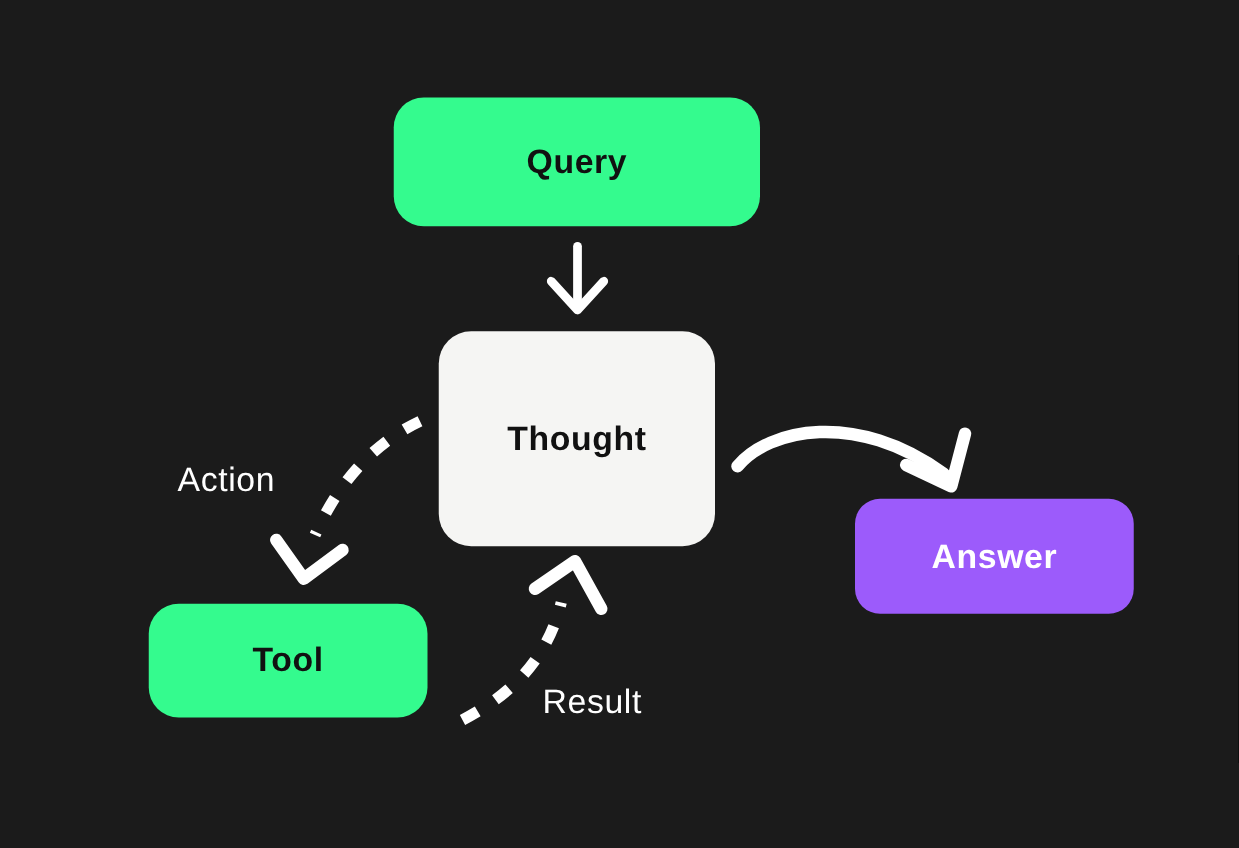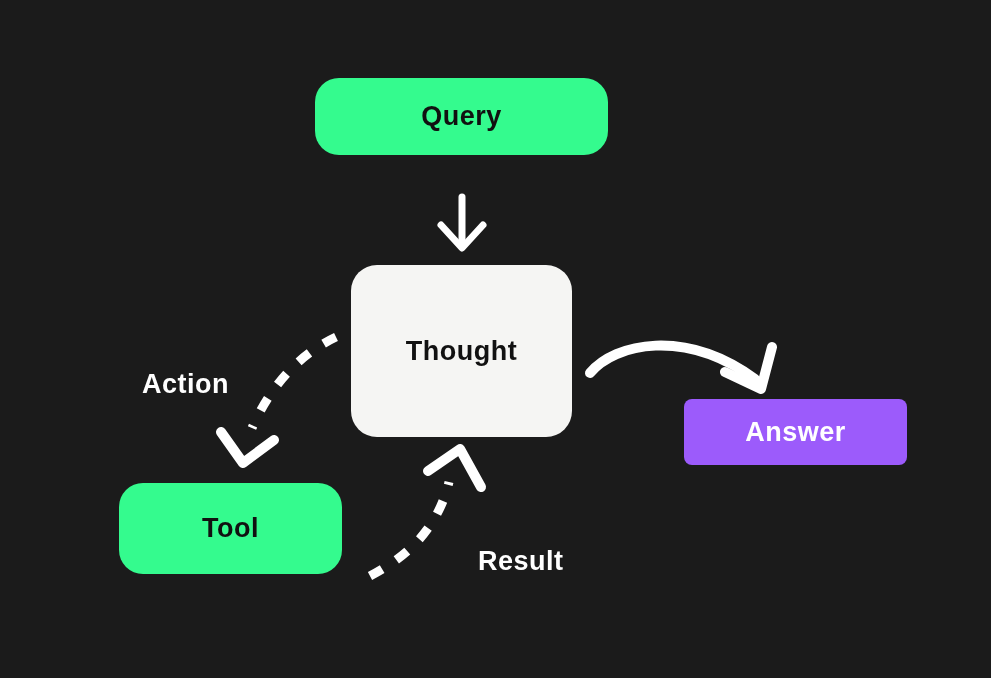--- a/index.html
+++ b/index.html
@@ -29,53 +29,53 @@
   .node {
     position: absolute;
     display: flex;
     align-items: center;
     justify-content: center;
     font-weight: 700;
     font-size: 27px;
     letter-spacing: 0.5px;
   }
   .node-query {
-    left: 315px; top: 78px; width: 293px; height: 77px;
+    left: 315px; top: 78px; width: 293px; height: 103px;
     background: var(--node-green, #34FB8E);
     border-radius: 24px;
     color: var(--text-dark, #111111);
   }
   .node-thought {
     left: 351px; top: 265px; width: 221px; height: 172px;
     background: var(--node-white, #F5F5F3);
     border-radius: 26px;
     color: var(--text-dark, #111111);
   }
   .node-tool {
     left: 119px; top: 483px; width: 223px; height: 91px;
     background: var(--node-green, #34FB8E);
     border-radius: 24px;
     color: var(--text-dark, #111111);
   }
   .node-answer {
-    left: 684px; top: 399px; width: 223px; height: 66px;
+    left: 684px; top: 399px; width: 223px; height: 92px;
     background: var(--node-purple, #9C5BFB);
-    border-radius: 8px;
+    border-radius: 20px;
     color: var(--text-light, #FFFFFF);
   }
   .edge-label {
     position: absolute;
-    font-weight: 700;
+    font-weight: 400;
     font-size: 27px;
     letter-spacing: 0.5px;
     color: var(--text-light, #FFFFFF);
     white-space: nowrap;
   }
   .label-action { left: 142px; top: 369px; }
-  .label-result { left: 434px; top: 546px; margin-left: 44px; }
+  .label-result { left: 434px; top: 546px; }
 </style>
 </head>
 <body>
 
 <div class="stage">
 
   <svg class="arrows" viewBox="0 0 991 678" xmlns="http://www.w3.org/2000/svg">
 
     <g>
       <path class="solid-thin" d="M462 197 L462 244"></path>

